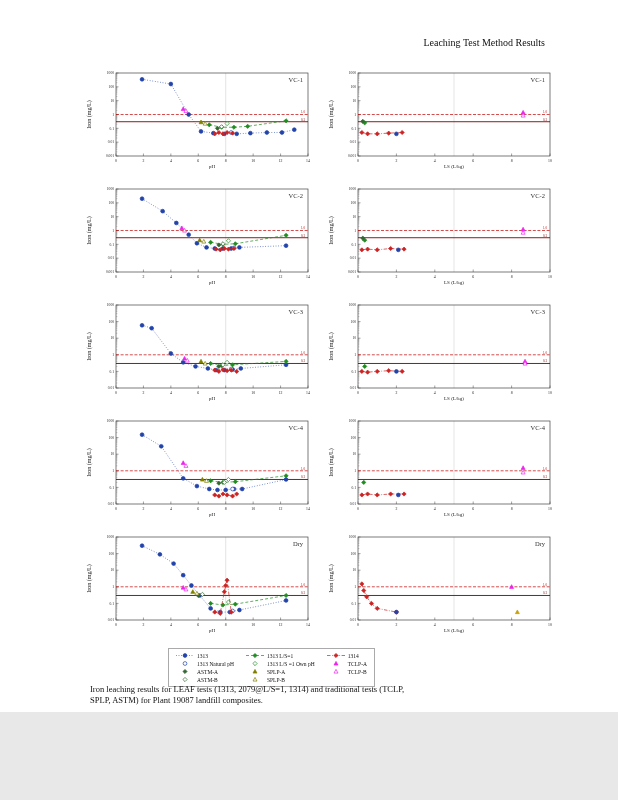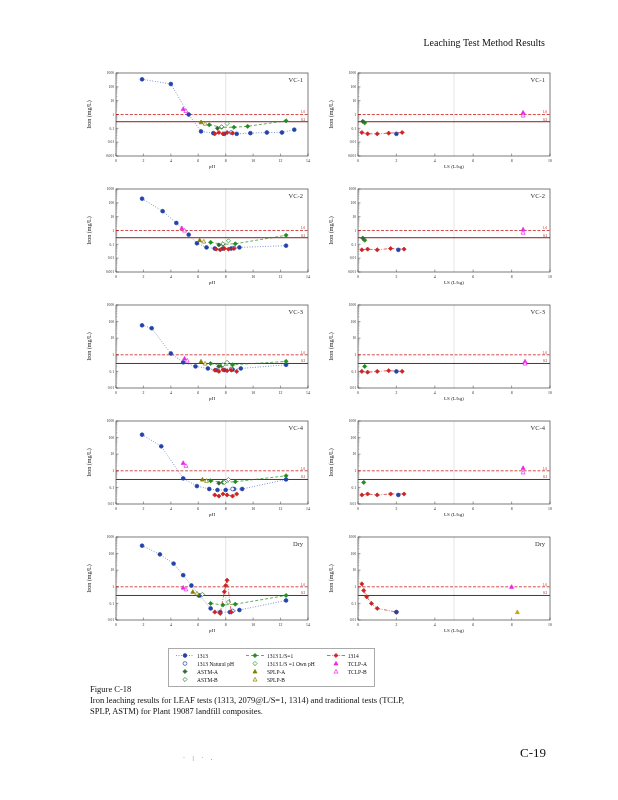--- a/index.html
+++ b/index.html
@@ -1,17 +1,17 @@
 <!DOCTYPE html>
 <html><head>
 <meta charset="utf-8">
 <style>
   html,body { margin:0; padding:0; background:#e8e8e8; }
   .page {
-    position:relative; width:618px; height:800px; margin:0 auto;
+    position:relative; width:618px; height:712px; margin:0 auto;
     background:#ffffff; font-family:"Liberation Serif", serif; color:#111;
     overflow:hidden;
   }
   .header {
     position:absolute; top:37px; left:0; right:73px;
     text-align:right; font-size:10px; color:#111;
   }
   .chart { position:absolute; width:235px; height:112px; }
   .colL { left:84px; }
   .colR { left:326px; }
@@ -1131,20 +1131,19 @@
         <div class="legend-item">
           <svg width="18" height="7" viewBox="0 0 18 7">
             <path d="M9 1.4L10.995 5.075L7.005 5.075Z" fill="#ffffff" stroke="#EE22EE" stroke-width="0.7"></path>
           </svg>
           <span>TCLP-B</span>
         </div>
       </div>
     </div>
 
   <div class="caption">
-    <div>Figure C-18</div>
     <div>Iron leaching results for LEAF tests (1313, 2079@L/S=1, 1314) and traditional tests (TCLP,</div>
     <div>SPLP, ASTM) for Plant 19087 landfill composites.</div>
   </div>
 
   <div class="pagenum">C-19</div>
   <div class="footer-marks">· | · .</div>
 </div>
 
 </body></html>

